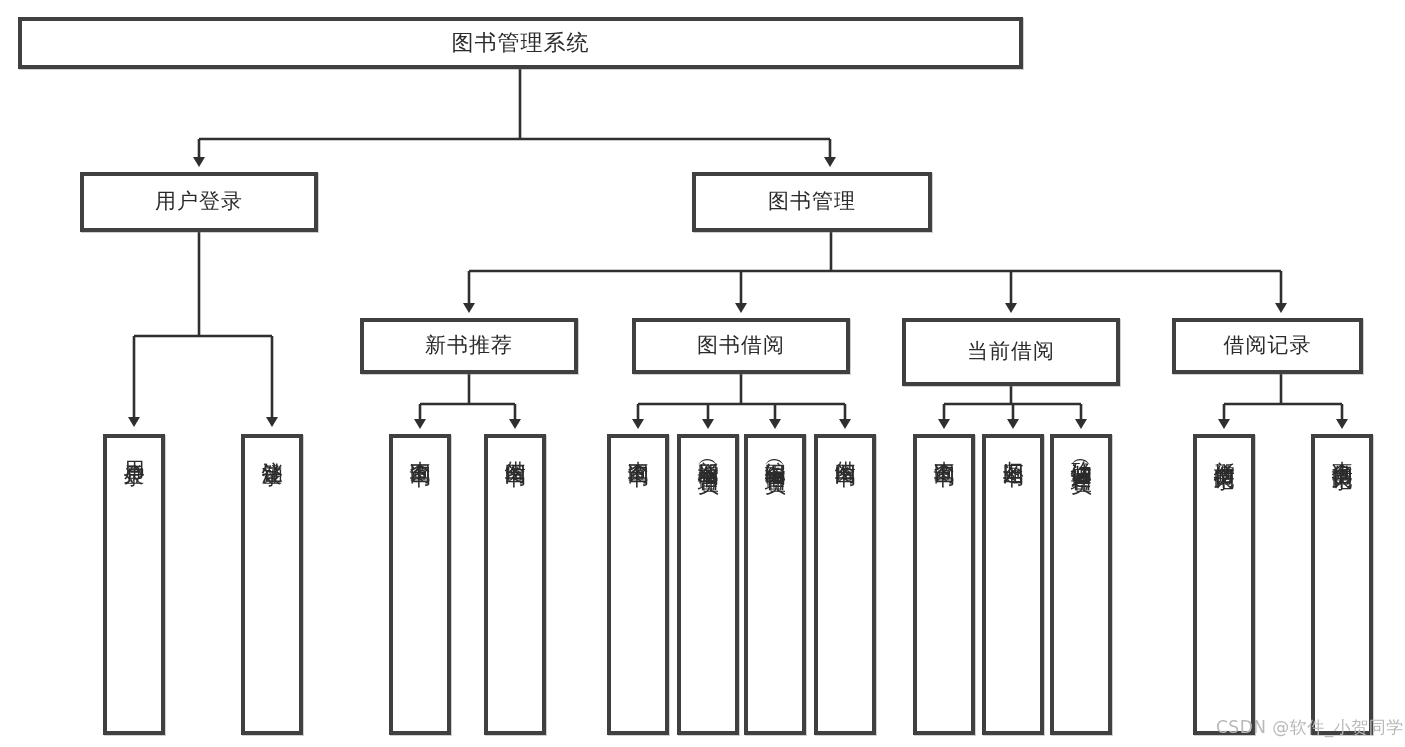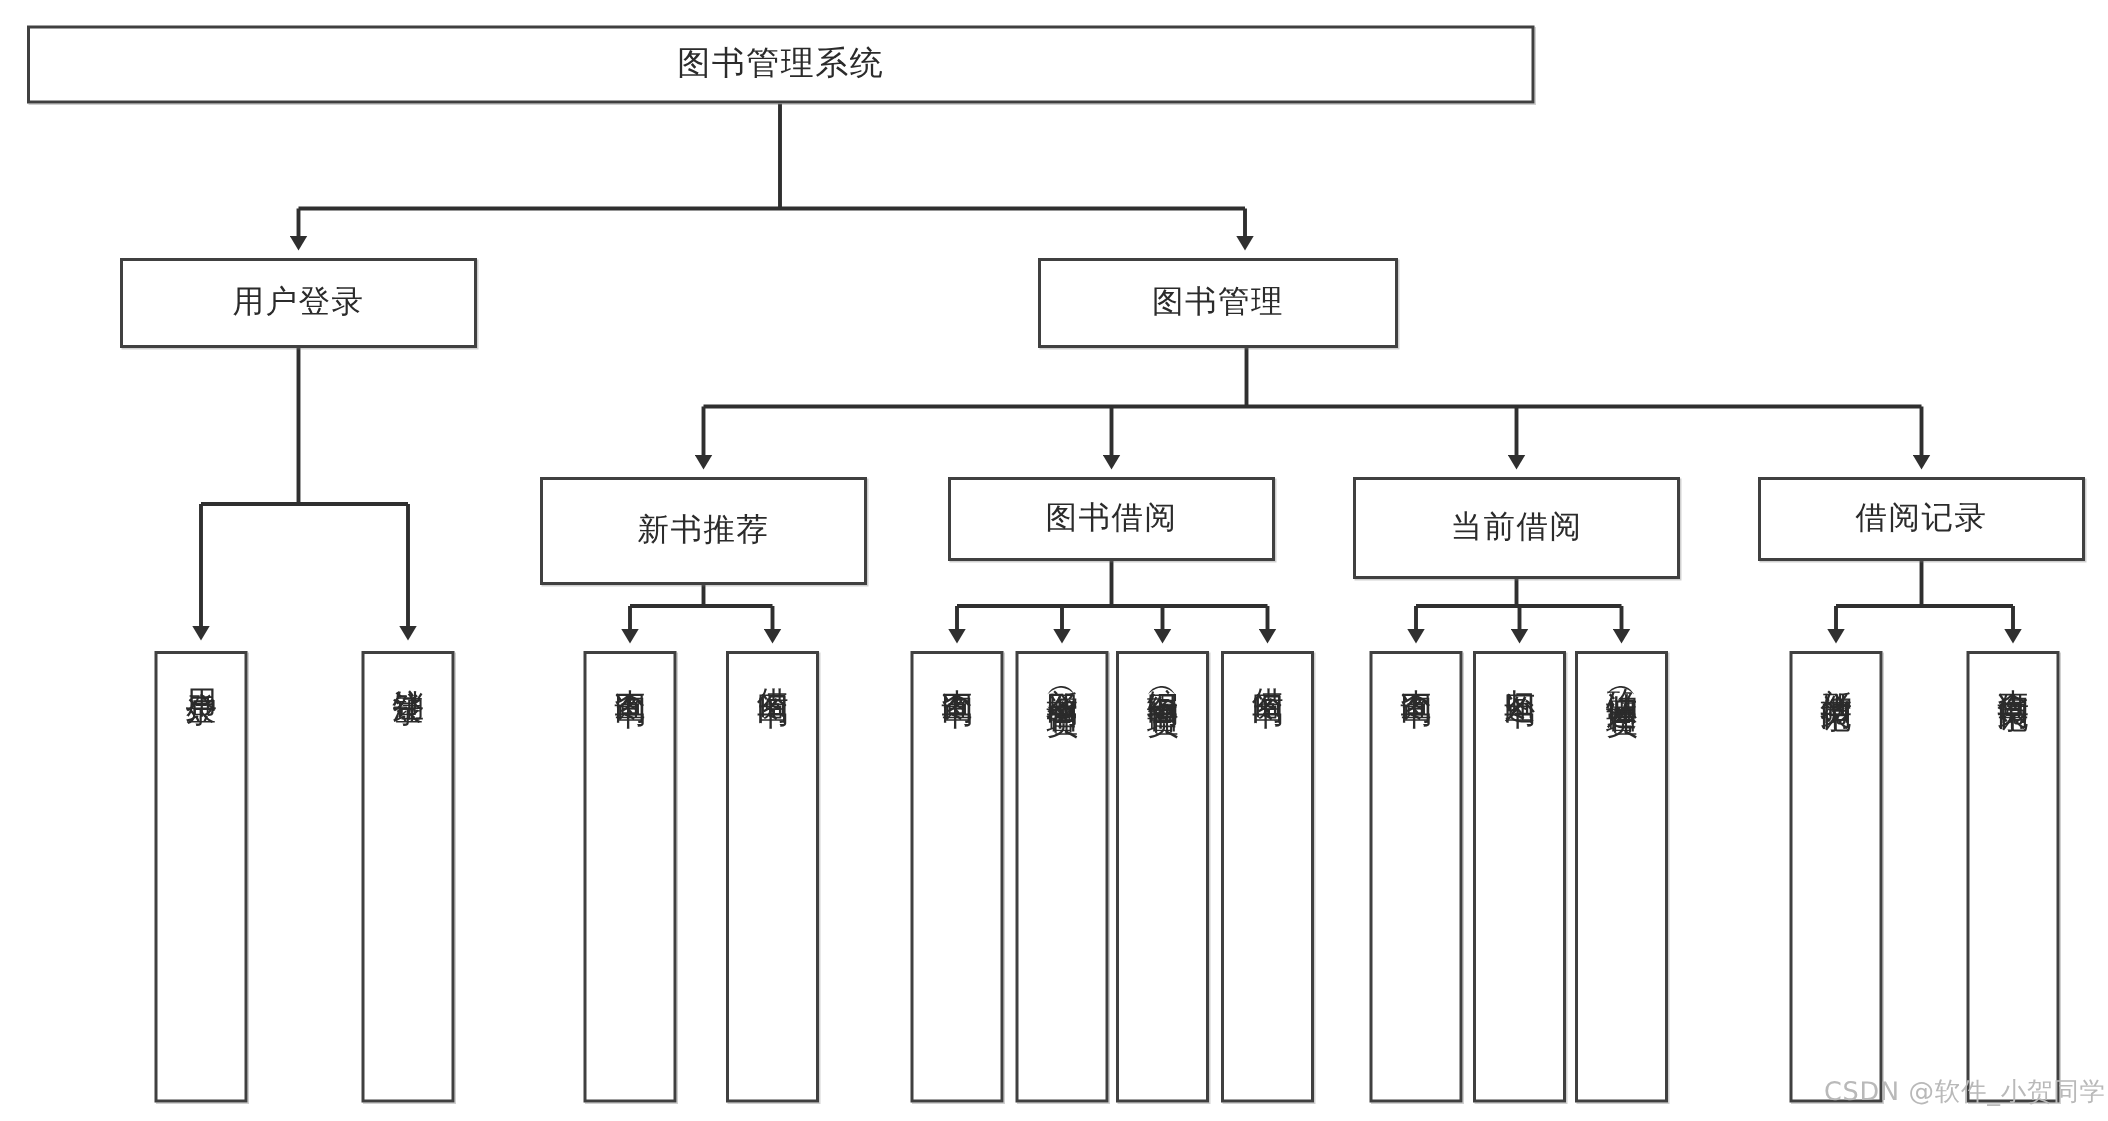--- a/index.html
+++ b/index.html
@@ -20,21 +20,21 @@
     position: absolute;
     left: 0;
     top: 0;
     width: 1405px;
     height: 747px;
     pointer-events: none;
   }
   .node {
     position: absolute;
     box-sizing: border-box;
-    border: 2px solid #404040;
+    border: 4px solid #404040;
     background: #ffffff;
     display: flex;
     align-items: center;
     justify-content: center;
     color: #2b2b2b;
     box-shadow: 1px 1px 0 rgba(120,120,120,0.35);
   }
   .node.horiz {
     font-size: 21px;
     letter-spacing: 1px;
@@ -121,24 +121,24 @@
       <path d="M1224,404 L1224,420" marker-end="url(#arrow)"></path>
       <path d="M1342,404 L1342,420" marker-end="url(#arrow)"></path>
     </g>
   </svg>
 
   <div class="node horiz root" id="node-root" style="left: 18px; top: 17px; width: 1005px; height: 52px;">图书管理系统</div>
 
   <div class="node horiz" id="node-l2-0" style="left: 80px; top: 172px; width: 238px; height: 60px;">用户登录</div>
   <div class="node horiz" id="node-l2-1" style="left: 692px; top: 172px; width: 240px; height: 60px;">图书管理</div>
 
-  <div class="node horiz" id="node-l3-0" style="left: 360px; top: 318px; width: 218px; height: 72px;">新书推荐</div>
+  <div class="node horiz" id="node-l3-0" style="left: 360px; top: 318px; width: 218px; height: 56px;">新书推荐</div>
   <div class="node horiz" id="node-l3-1" style="left: 632px; top: 318px; width: 218px; height: 56px; text-align: center;">图书借阅</div>
   <div class="node horiz" id="node-l3-2" style="left: 902px; top: 318px; width: 218px; height: 68px;">当前借阅</div>
-  <div class="node horiz" id="node-l3-3" style="left: 1172px; top: 318px; width: 218px; height: 56px;">借阅记录</div>
+  <div class="node horiz" id="node-l3-3" style="left: 1172px; top: 318px; width: 191px; height: 56px;">借阅记录</div>
 
   <div class="node leaf" id="node-leaf-0" style="left: 103px; top: 434px; width: 62px; height: 301px;">
     <span class="leaf-label">用户登录</span>
   </div>
   <div class="node leaf" id="node-leaf-1" style="left: 241px; top: 434px; width: 62px; height: 301px;">
     <span class="leaf-label">注销登录</span>
   </div>
   <div class="node leaf" id="node-leaf-2" style="left: 389px; top: 434px; width: 62px; height: 301px;">
     <span class="leaf-label">查询图书</span>
   </div>

